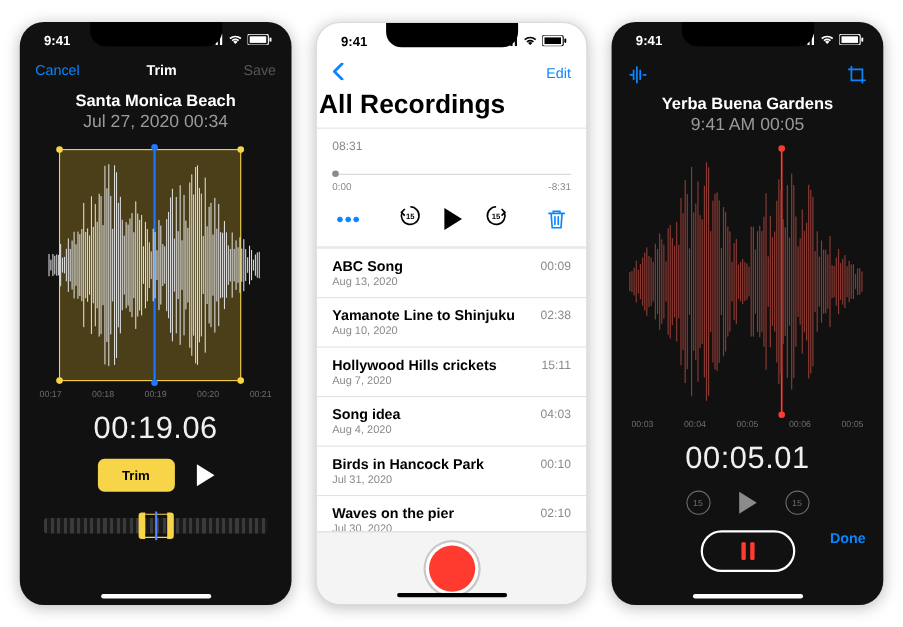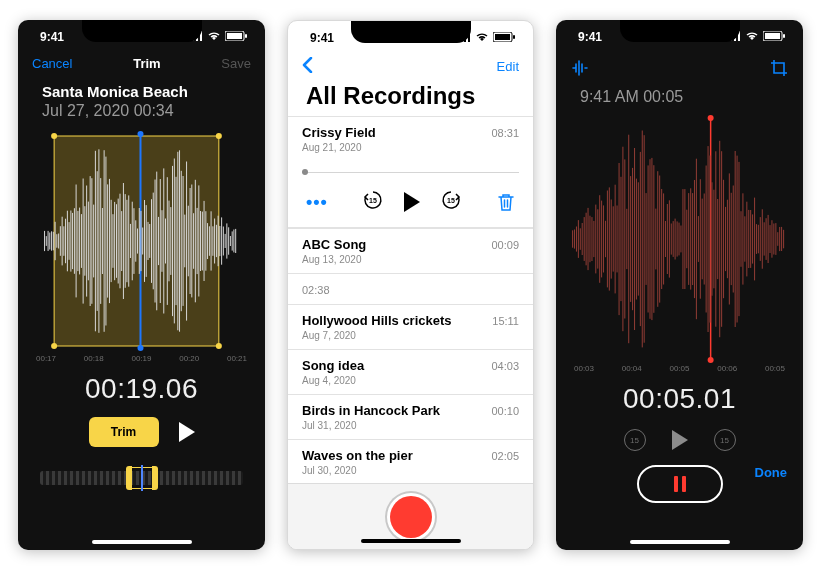--- a/index.html
+++ b/index.html
@@ -5,21 +5,21 @@
   *{box-sizing:border-box;margin:0;padding:0}
   html,body{height:100%}
   body{
     background:#fff;
     font-family:-apple-system,BlinkMacSystemFont,"Helvetica Neue",Arial,sans-serif;
     display:flex;gap:22px;justify-content:center;align-items:center;
     width:821px;height:570px;padding:20px 4px;
   }
   .phone{
     width:247px;height:530px;
-    border-radius:10px;
+    border-radius:22px;
     position:relative;
     overflow:hidden;
     flex-shrink:0;
     box-shadow:0 2px 14px rgba(0,0,0,.25);
   }
   .dark{background:#111;color:#fff}
   .light{background:#fff;color:#000;border:1px solid #d9d9d9}
   
   .notch{
     position:absolute;top:0;left:50%;transform:translateX(-50%);
@@ -36,21 +36,21 @@
   .status .right{display:flex;align-items:center;gap:4px}
   
   .navrow{
     display:flex;justify-content:space-between;align-items:center;
     padding:2px 14px 6px;font-size:13px;
   }
   .navtitle{font-weight:600;font-size:13px}
   .blue{color:#0a84ff}
   .dim{color:#555}
   
-  .titleblock{text-align:left;padding:6px 24px 8px}
+  .titleblock{text-align:center;padding:6px 24px 8px}
   .titleblock .rt{font-size:15px;font-weight:600}
   .titleblock .sub{font-size:16px;color:#9a9a9a;margin-top:2px}
   
   .wave-wrap{position:relative;height:226px;padding:0 8px;}
   .wave-wrap svg{display:block}
   .wave-wrap.record{height:250px}
   
   .ticks{
     display:flex;justify-content:space-between;
     padding:0 18px;font-size:8px;color:#6d6d6d;align-items:flex-end;
@@ -101,21 +101,21 @@
   }
   
   .homebar{
     position:absolute;bottom:6px;left:50%;transform:translateX(-50%);
     width:100px;height:4px;border-radius:3px;
   }
   .dark .homebar{background:#fff}
   .light .homebar{background:#000}
   
   .listhead{
-    padding:0 18px 6px;font-size:24px;font-weight:700;
+    padding:0 2px 6px;font-size:24px;font-weight:700;
   }
   .rowitem{
     padding:8px 14px 8px;border-top:1px solid #e2e2e2;
     display:flex;justify-content:space-between;align-items:flex-start;
   }
   .rowitem .l .nm{font-size:13px;font-weight:600}
   .rowitem .l .dt{font-size:10px;color:#8a8a8a;margin-top:2px}
   .rowitem .r{font-size:11px;color:#8a8a8a;margin-top:2px}
   
   .exp-scrub{
@@ -379,29 +379,29 @@
       <svg width="12" height="16" viewBox="0 0 12 16">
           <path d="M9 1 L2 8 L9 15" stroke="#0a84ff" stroke-width="2.5" fill="none" stroke-linecap="round" stroke-linejoin="round"></path>
         </svg>
     </span>
     <span></span>
     <span class="blue">Edit</span>
   </div>
   <div class="listhead">All Recordings</div>
 
   <div class="rowitem">
-    <div class="l">
-      <div class="nm">Crissy Field</div>
-      <div class="dt">Aug 21, 2020</div>
-    </div>
     <div class="r">08:31</div>
   </div>
   <div class="exp-scrub">
     <div class="line"></div>
       <div class="dot"></div>
+  </div>
+  <div class="exp-times">
+    <span>0:00</span>
+    <span>-8:31</span>
   </div>
   <div class="exp-controls">
     <span class="dots">•••</span>
     <div class="midctrl">
       <span>
         <svg width="22" height="22" viewBox="0 0 22 22">
             <path d="M11 3 A8 8 0 1 1 3.5 8" stroke="#000" stroke-width="1.5" fill="none"></path>
             <path d="M6 5 L3 8 L6 11" stroke="#000" stroke-width="1.5" fill="none"></path>
             <text x="11" y="14" font-size="7" text-anchor="middle" fill="#000" font-weight="600">15</text>
           </svg>
@@ -424,20 +424,24 @@
 
   <div id="rows">
       <div class="rowitem">
         <div class="l">
           <div class="nm">ABC Song</div>
           <div class="dt">Aug 13, 2020</div>
         </div>
         <div class="r">00:09</div>
       </div>
       <div class="rowitem">
+        <div class="l">
+          <div class="nm">Yamanote Line to Shinjuku</div>
+          <div class="dt">Aug 10, 2020</div>
+        </div>
         <div class="r">02:38</div>
       </div>
       <div class="rowitem">
         <div class="l">
           <div class="nm">Hollywood Hills crickets</div>
           <div class="dt">Aug 7, 2020</div>
         </div>
         <div class="r">15:11</div>
       </div>
       <div class="rowitem">
@@ -452,21 +456,21 @@
           <div class="nm">Birds in Hancock Park</div>
           <div class="dt">Jul 31, 2020</div>
         </div>
         <div class="r">00:10</div>
       </div>
       <div class="rowitem">
         <div class="l">
           <div class="nm">Waves on the pier</div>
           <div class="dt">Jul 30, 2020</div>
         </div>
-        <div class="r">02:05</div>
+        <div class="r">02:10</div>
       </div>
       <div class="rowitem">
         <div class="l">
           <div class="nm">Psychology 201</div>
           <div class="dt">Jul 28, 2020</div>
         </div>
         <div class="r">1:31:58</div>
       </div>
     </div>
 
@@ -505,20 +509,21 @@
           <path d="M3 10 h2 M6 6 v8 M9 3 v14 M12 6 v8 M15 10 h2" stroke="#0a84ff" stroke-width="1.6" fill="none" stroke-linecap="round"></path>
         </svg>
     </span>
     <span class="icon">
       <svg width="20" height="20" viewBox="0 0 20 20">
           <path d="M5 2 V15 H18 M2 5 H15 V18" stroke="#0a84ff" stroke-width="1.6" fill="none"></path>
         </svg>
     </span>
   </div>
   <div class="titleblock">
+    <div class="rt">Yerba Buena Gardens</div>
     <div class="sub">9:41 AM  00:05</div>
   </div>
 
   <div class="wave-wrap record">
     <svg class="wavesvg" viewBox="0 0 230 250" preserveAspectRatio="none">
       <line x1="146" y1="4" x2="146" y2="246" stroke="#ff3b30" stroke-width="1.5"></line>
       <circle cx="146" cy="4" r="3" fill="#ff3b30"></circle>
         <circle cx="146" cy="246" r="3" fill="#ff3b30"></circle>
       <g fill="#8a3a33" id="wave3">
           <rect x="8.0" y="116.3" width="1.06" height="17.4"></rect>

